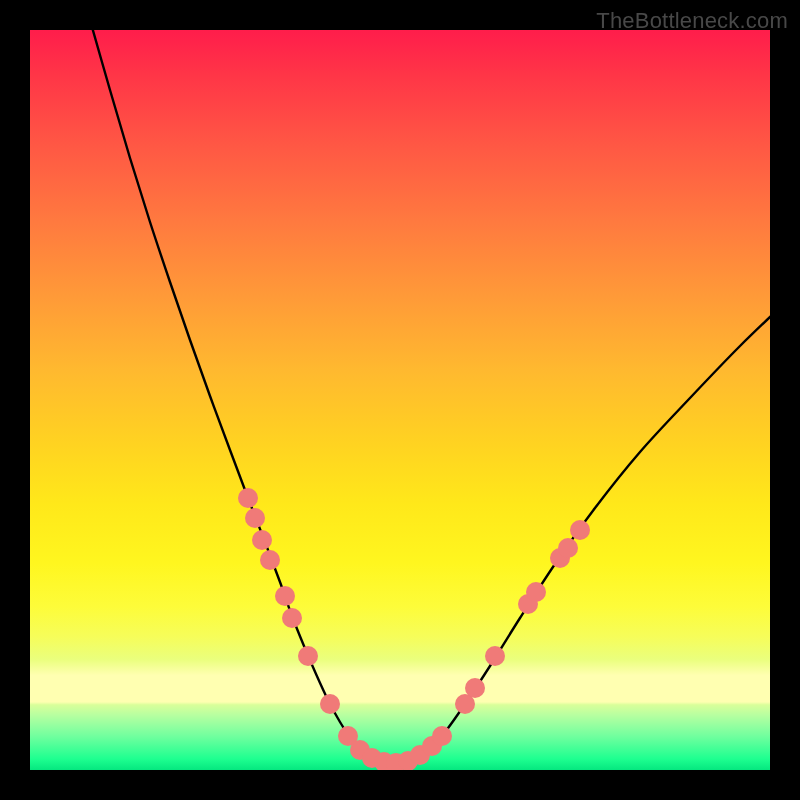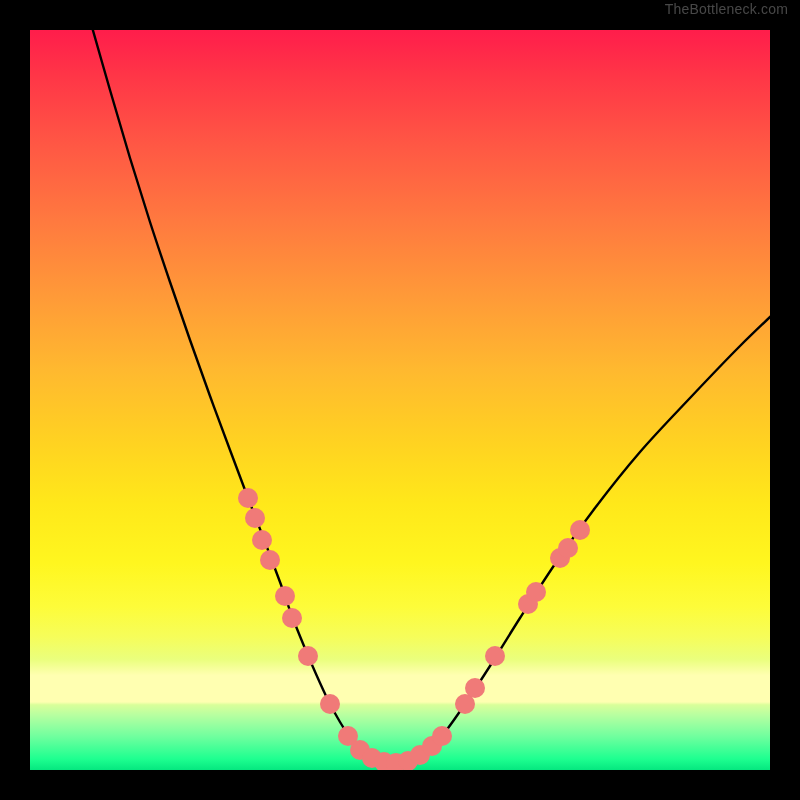--- a/index.html
+++ b/index.html
@@ -49,24 +49,24 @@
       #b9ffa0 92.5%,
       #94ffa0 94%,
       #6fff9e 95.5%,
       #46ff97 97%,
       #1eff90 98.5%,
       #05e77f 100%
     );
   }
   .watermark {
     position: absolute;
-    top: 1px;
+    top: 8px;
     right: 12px;
     color: #484848;
-    font-size: 14px;
+    font-size: 22px;
     font-weight: 500;
     letter-spacing: 0.2px;
     user-select: none;
   }
   svg.curve {
     position: absolute;
     inset: 0;
   }
 </style>
 </head>

